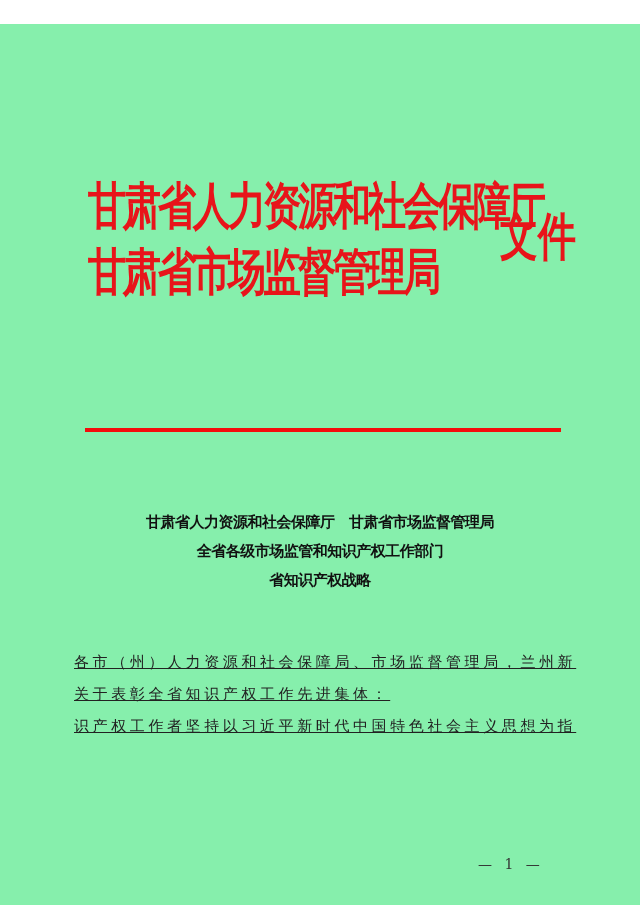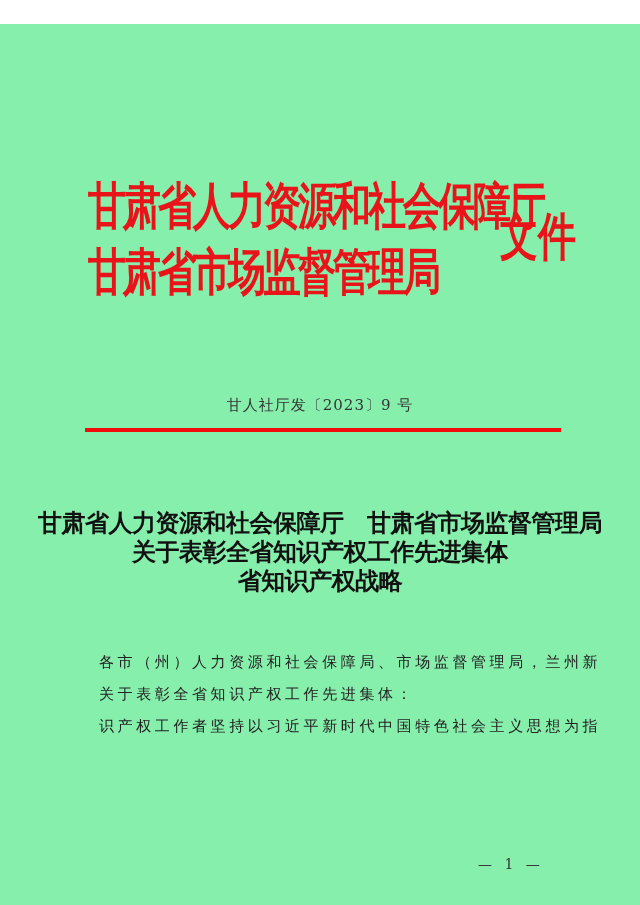--- a/index.html
+++ b/index.html
@@ -77,37 +77,38 @@
       background: #f40c0c;
     }
     .title-block {
       position: absolute;
       left: 0;
       width: 640px;
       top: 484px;
       text-align: center;
       color: #111111;
       font-weight: bold;
-      font-size: 24px;
+      font-size: 15px;
       line-height: 29px;
       letter-spacing: -0.5px;
     }
     .title-line {
       display: block;
       white-space: pre;
     }
     .body-block {
       position: absolute;
-      left: 99px;
+      left: 74px;
       top: 622px;
       width: 470px;
       color: #222222;
       font-size: 15px;
       line-height: 32px;
       letter-spacing: 3.6px;
+      text-decoration: underline;
     }
     .body-line {
       display: block;
       white-space: nowrap;
     }
     .body-line.indent {
       padding-left: 33px;
     }
     .page-number {
       position: absolute;
@@ -123,27 +124,26 @@
 <body>
 
 <div class="page">
 
   <div class="header-block">
     <div class="issuer-line l1">甘肃省人力资源和社会保障厅</div>
     <div class="issuer-line l2">甘肃省市场监督管理局</div>
     <div class="wenjian">文件</div>
   </div>
 
-  <div class="doc-number">甘人社厅发〔2023〕9 号</div>
 
   <div class="red-rule"></div>
 
   <div class="title-block">
     <span class="title-line">甘肃省人力资源和社会保障厅　甘肃省市场监督管理局</span>
-    <span class="title-line">关于表彰全省知识产权工作先进集体</span>
+    <span class="title-line">全省各级市场监管和知识产权工作部门</span>
     <span class="title-line">省知识产权战略</span>
   </div>
 
   <div class="body-block">
     <span class="body-line">各市（州）人力资源和社会保障局、市场监督管理局，兰州新</span>
     <span class="body-line">关于表彰全省知识产权工作先进集体：</span>
     <span class="body-line">识产权工作者坚持以习近平新时代中国特色社会主义思想为指</span>
   </div>
 
   <div class="page-number">— 1 —</div>

